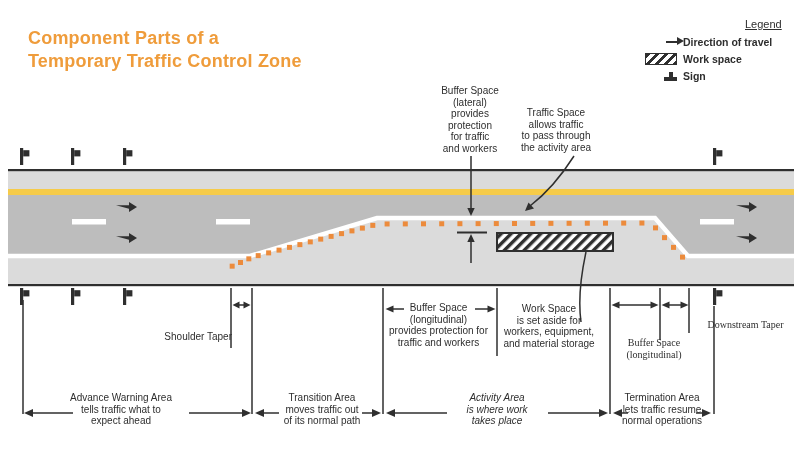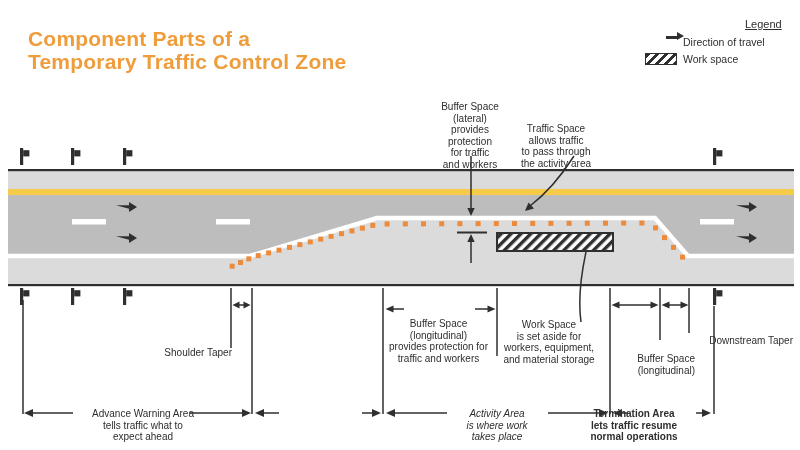--- a/index.html
+++ b/index.html
@@ -4,52 +4,52 @@
 <style>
   html,body{margin:0;padding:0;background:#fff;}
   .stage{
     position:relative;width:800px;height:450px;overflow:hidden;background:#fff;
     font-family:"Liberation Sans", sans-serif;color:var(--text,#2e2e2e);
   }
   .stage *{box-sizing:border-box;}
   svg{position:absolute;left:0;top:0;}
   .title{
     position:absolute;left:28px;top:27px;margin:0;
-    font-size:21px;line-height:23px;font-weight:bold;color:var(--accent,#ef9c3b);
+    font-size:18px;line-height:23px;font-weight:bold;color:var(--accent,#ef9c3b);
     white-space:pre-line;letter-spacing:.2px;
   }
   
   .legend{position:absolute;left:645px;top:18px;width:152px;font-size:10.5px;}
   .legend-title{margin-left:52px;text-decoration:underline;font-size:11px;margin-bottom:6px;padding-left:48px;}
-  .legend-row{display:flex;align-items:flex-start;margin-bottom:5px;height:12px;}
+  .legend-row{display:flex;align-items:center;margin-bottom:5px;height:12px;font-weight:bold;}
   .legend-icon-cell{width:38px;display:flex;justify-content:flex-end;align-items:center;padding-right:6px;flex:none;}
   .dir-arrow{position:relative;width:11px;height:2.6px;background:var(--ink,#2f2f2f);}
   .dir-arrow::after{content:"";position:absolute;right:-7px;top:-3.6px;border-left:7px solid var(--ink,#2f2f2f);border-top:4.8px solid transparent;border-bottom:4.8px solid transparent;}
   .chan-swatch{width:7px;height:7px;background:var(--device,#ec8b3c);}
   .hatch-swatch{width:34px;height:12px;border:1.6px solid var(--ink,#2f2f2f);
     background:repeating-linear-gradient(135deg,var(--ink,#2f2f2f) 0 3px,#fff 3px 6.5px);}
   .sign-glyph{position:relative;width:13px;height:9px;}
   .sign-glyph::before{content:"";position:absolute;left:0;bottom:0;width:13px;height:3.8px;background:var(--ink,#2f2f2f);}
   .sign-glyph::after{content:"";position:absolute;left:4.5px;top:0;width:4px;height:6px;background:var(--ink,#2f2f2f);}
   
-  .callout{position:absolute;font-size:10px;line-height:11.6px;white-space:pre-line;text-align:center;margin-top:16px;}
+  .callout{position:absolute;font-size:10px;line-height:11.6px;white-space:pre-line;text-align:center;}
   .align-right{text-align:right;}
-  .align-left{text-align:right;}
+  .align-left{text-align:center;font-family:Liberation Serif, serif;}
   .co-buffer-lateral{left:420px;top:85px;width:100px;}
   .co-traffic-space{left:500px;top:107px;width:112px;}
   .co-shoulder-taper{left:132px;top:331px;width:100px;}
   .co-buffer-long-up{left:378px;top:302px;width:121px;}
   .co-work-space{left:494px;top:303px;width:110px;}
   .co-buffer-long-down{left:613px;top:337px;width:82px;}
   .co-downstream-taper{left:698px;top:319px;width:95px;}
   .co-area{top:392px;width:130px;}
-  .co-advance{left:78px;}
+  .co-advance{left:56px;}
   .co-transition{left:261px;width:122px;}
   .co-activity{left:437px;width:120px;font-style:italic;}
-  .co-termination{left:573px;width:122px;font-weight:bold;}
+  .co-termination{left:601px;width:122px;}
 </style>
 </head>
 <body>
 
 <div class="stage" style="--accent: #EF9C3B; --device: #EC8B3C; --yellow: #F6CB49; --road: #BDBDBD; --shoulder: #DBDBDB; --ink: #2F2F2F; --text: #2E2E2E;">
 
   <h1 class="title">Component Parts of a
 Temporary Traffic Control Zone</h1>
 
   <div class="legend">
@@ -58,20 +58,26 @@
       <span class="legend-icon-cell">
           <span class="dir-arrow"></span>
         </span>
       <span>Direction of travel</span>
     </div>
     <div class="legend-row">
       <span class="legend-icon-cell">
           <span class="hatch-swatch"></span>
         </span>
       <span>Work space</span>
+    </div>
+    <div class="legend-row">
+      <span class="legend-icon-cell">
+          <span class="sign-glyph"></span>
+        </span>
+      <span>Sign</span>
     </div>
   </div>
 
   <svg width="800" height="450">
     <defs>
       <pattern id="hatch" width="7" height="7" patternUnits="userSpaceOnUse" patternTransform="rotate(45)">
         <rect width="7" height="7" fill="#ffffff"></rect>
         <rect width="3.4" height="7" style="fill:var(--ink)"></rect>
       </pattern>
       <path id="lane-arrow" d="M0,3.2 H13 V0 L21,5 L13,10 V6.8 Z"></path>
@@ -244,20 +250,23 @@
 is set aside for
 workers, equipment,
 and material storage</div>
   <div class="callout co-buffer-long-down align-left">Buffer Space
 (longitudinal)</div>
   <div class="callout co-downstream-taper align-left">Downstream Taper</div>
 
   <div class="callout co-area co-advance">Advance Warning Area
 tells traffic what to
 expect ahead</div>
+  <div class="callout co-area co-transition">Transition Area
+moves traffic out
+of its normal path</div>
   <div class="callout co-area co-activity">Activity Area
 is where work
 takes place</div>
   <div class="callout co-area co-termination">Termination Area
 lets traffic resume
 normal operations</div>
 
 </div>
 
 </body></html>

